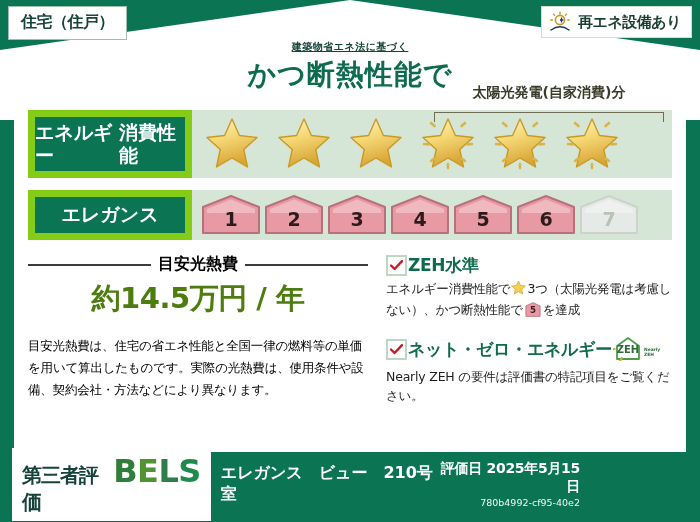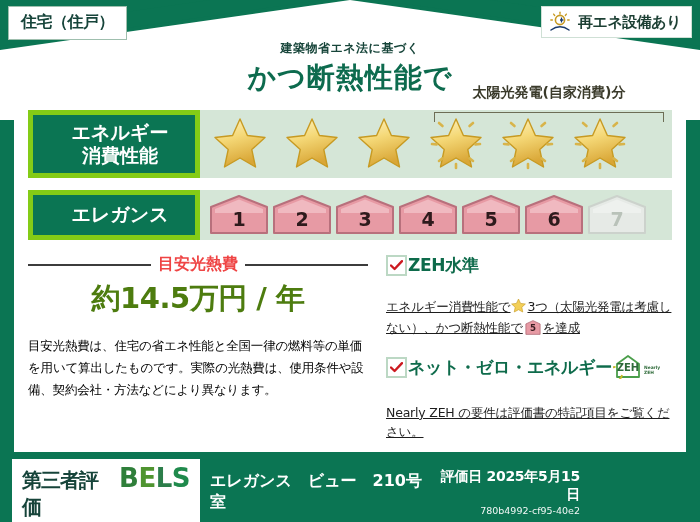--- a/index.html
+++ b/index.html
@@ -37,40 +37,39 @@
     background:#ffffff;border:1px solid #cfe0d5;
     padding:4px 10px 4px 6px;
     display:flex;align-items:center;gap:6px;
     z-index:9;
   }
   .renew-badge .txt{font-size:15px;font-weight:bold;color:#1c3f33;letter-spacing:-0.5px;}
   
   .title-wrap{
     position:absolute;left:0;top:40px;width:700px;text-align:center;z-index:8;
   }
-  .title-sub{font-size:12px;font-weight:bold;color:#17453a;letter-spacing:0.5px;}
+  .title-sub{font-size:10px;font-weight:bold;color:#17453a;letter-spacing:0.5px;text-decoration:underline;}
   .title-main{font-size:28px;font-weight:bold;color:#0d6b4e;letter-spacing:1px;margin-top:2px;}
   
   .card{
     position:absolute;left:14px;top:100px;width:672px;height:352px;
     background:#ffffff;
     z-index:7;
   }
   
   .perf-row{
     display:flex;align-items:stretch;
     margin:10px 14px 0 14px;
     height:68px;
   }
   .perf-label{
     width:150px;background:#0b7553;color:#ffffff;
-    display:flex;flex-direction:column;align-items:center;justify-content:center;
+    display:flex;align-items:center;justify-content:center;
     font-size:19px;font-weight:bold;letter-spacing:0px;line-height:1.22;
-    border:5px solid #84cc16;
-    padding-left:12px;
+    border:7px solid #84cc16;
   }
   .perf-body{
     flex:1;background:#d5e6d7;position:relative;
     display:flex;align-items:center;
   }
   
   .stars{display:flex;align-items:center;gap:2px;padding-left:6px;}
   .star-cell{position:relative;width:70px;height:60px;display:flex;align-items:center;justify-content:center;}
   .sparkle{position:absolute;inset:0;pointer-events:none;}
   .solar-note{
@@ -85,55 +84,55 @@
   .grades{display:flex;align-items:center;gap:1px;padding-left:8px;}
   
   .lower{
     display:flex;margin:14px 0 0 0;padding:0 14px;height:175px;
   }
   .lower-left{width:340px;padding-right:8px;}
   .cost-head{
     display:flex;align-items:center;gap:7px;justify-content:center;margin-bottom:2px;
   }
   .cost-head .rule{flex:1;height:2px;background:#3c3c3c;}
-  .cost-head .txt{font-size:16px;font-weight:bold;color:#ef4444;letter-spacing:0px;}
+  .cost-head .txt{font-size:16px;font-weight:bold;color:#000000;letter-spacing:0px;}
   .cost-value{
     text-align:center;font-size:29px;font-weight:bold;color:#4d7c0f;
     letter-spacing:-0.5px;margin-top:4px;
   }
   .cost-note{
     margin-top:16px;font-size:12.5px;color:#000000;line-height:1.75;
     letter-spacing:-0.2px;
   }
   .lower-right{flex:1;border-left:0;padding-left:10px;}
   .zeh-block{margin-bottom:6px;}
   .zeh-title{display:flex;align-items:center;gap:1px;}
   .chk{
     width:17px;height:17px;border:2px solid #bcd8c4;background:#fff;
     display:inline-flex;align-items:center;justify-content:center;flex:none;
   }
   .zeh-title .t{font-size:17px;font-weight:bold;color:#0e6b4b;letter-spacing:-0.3px;}
-  .zeh-desc{font-size:12.5px;color:#1d1d1d;line-height:1.55;margin-top:20px;letter-spacing:-0.2px;text-decoration:underline;}
+  .zeh-desc{font-size:12.5px;color:#1d1d1d;line-height:1.55;margin-top:2px;letter-spacing:-0.2px;}
   .inline-star{display:inline-block;vertical-align:-2px;margin:0 1px;}
   .inline-grade{
     display:inline-block;vertical-align:-3px;margin:0 2px;
   }
   .zeh-logo{display:inline-block;vertical-align:-6px;margin-left:0;}
   
   .footer{
-    position:absolute;left:0;bottom:0;width:580px;height:60px;
+    position:absolute;left:0;bottom:8px;width:580px;height:60px;
     background:#0b7553;z-index:6;
     display:flex;align-items:center;
   }
   .bels-box{
     background:#ffffff;margin-left:12px;padding:4px 10px 5px 10px;
     display:flex;align-items:baseline;gap:7px;
   }
   .bels-box .jp{font-size:20px;font-weight:bold;color:#16443a;letter-spacing:-1px;}
-  .bels-box .bels{font-size:26px;font-weight:bold;letter-spacing:-0.5px;}
+  .bels-box .bels{font-size:32px;font-weight:bold;letter-spacing:-0.5px;}
   .bels-b{color:#2f7f3a;}.bels-e{color:#4f9430;}.bels-l{color:#2c7e4a;}.bels-s{color:#1f8a4c;}
   .prop-name{
     color:#ffffff;font-size:16px;font-weight:bold;margin-left:10px;letter-spacing:0px;
   }
   .footer-right{
     margin-left:auto;text-align:right;color:#ffffff;
   }
   .eval-date{font-size:14px;font-weight:bold;letter-spacing:-0.3px;}
   .eval-id{font-size:9.5px;letter-spacing:0px;margin-top:1px;opacity:.95;}
 </style>

